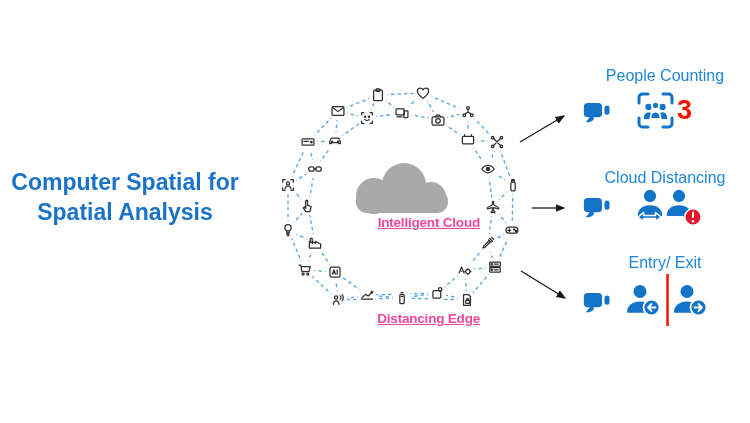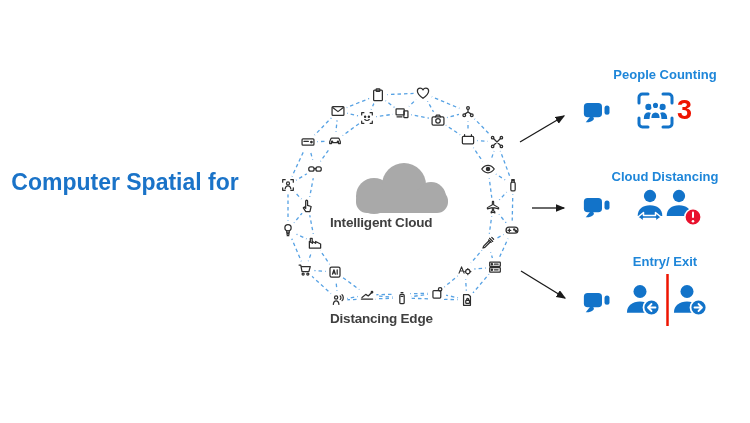--- a/index.html
+++ b/index.html
@@ -6,26 +6,26 @@
     --title-blue:#1a73c8; --heading-blue:#1e86d9; --icon-blue:#1273c9;
     --badge-red:#e8112d; --accent-red:#ee1400; --ring-line-blue:#57a2e4;
     --cloud-gray:#a9a9a9; --ring-icon-ink:#2e2e2e; --arrow-black:#1a1a1a;
   }
   html,body{margin:0;padding:0;background:#fff;}
   body{font-family:"Liberation Sans",sans-serif;}
   .canvas{position:relative;width:750px;height:423px;overflow:hidden;background:#fff;}
   .abs{position:absolute;}
   .title{left:2px;top:167px;width:246px;text-align:center;
          font-size:23px;font-weight:700;line-height:30px;color:var(--title-blue);}
-  .ring-label{width:150px;left:330px;text-align:left;font-size:13.5px;
-              font-weight:700;color:#404040;letter-spacing:-0.2px;}
+  .ring-label{width:150px;left:330px;text-align:right;font-size:13.5px;
+              font-weight:700;color:#ec4899;letter-spacing:-0.2px;text-decoration:underline;}
   .cloud-label{top:215px;}
   .edge-label{top:311px;}
-  .panel-heading{width:170px;left:580px;text-align:center;font-size:13px;
-                 font-weight:700;color:var(--heading-blue);}
+  .panel-heading{width:170px;left:580px;text-align:center;font-size:16px;
+                 font-weight:400;color:var(--heading-blue);}
   .count-num{left:677px;top:95px;font-size:27px;font-weight:700;color:var(--accent-red);}
   #diagram-svg{position:absolute;left:0;top:0;}
   #ring-lines line{stroke:var(--ring-line-blue);stroke-width:1.3;stroke-dasharray:3.5 3;}
   #ring-icons{color:var(--ring-icon-ink);}
   .blue-ic{color:var(--icon-blue);}
 </style>
 </head>
 <body>
 
 <div class="canvas">
@@ -382,20 +382,21 @@
 
     <g stroke="#1a1a1a" stroke-width="1.3">
       <line x1="520" y1="142" x2="564" y2="116" marker-end="url(#ah)"></line>
       <line x1="532" y1="208" x2="564" y2="208" marker-end="url(#ah)"></line>
       <line x1="521" y1="271" x2="565" y2="298" marker-end="url(#ah)"></line>
     </g>
   </svg>
 
   <div class="abs title">
     <div>Computer Spatial for</div>
+    <div>Spatial Analysis</div>
   </div>
 
   <div class="abs ring-label cloud-label">Intelligent Cloud</div>
   <div class="abs ring-label edge-label">Distancing Edge</div>
 
   <div class="abs panel-heading" style="top:67px">People Counting</div>
   <svg class="abs blue-ic" style="left:582px;top:96px" width="30" height="30" viewBox="0 0 24 24">
       <use href="#i-cam"></use>
     </svg>
   <svg class="abs" style="left:636px;top:91px" width="39" height="39" viewBox="0 0 26 26">

